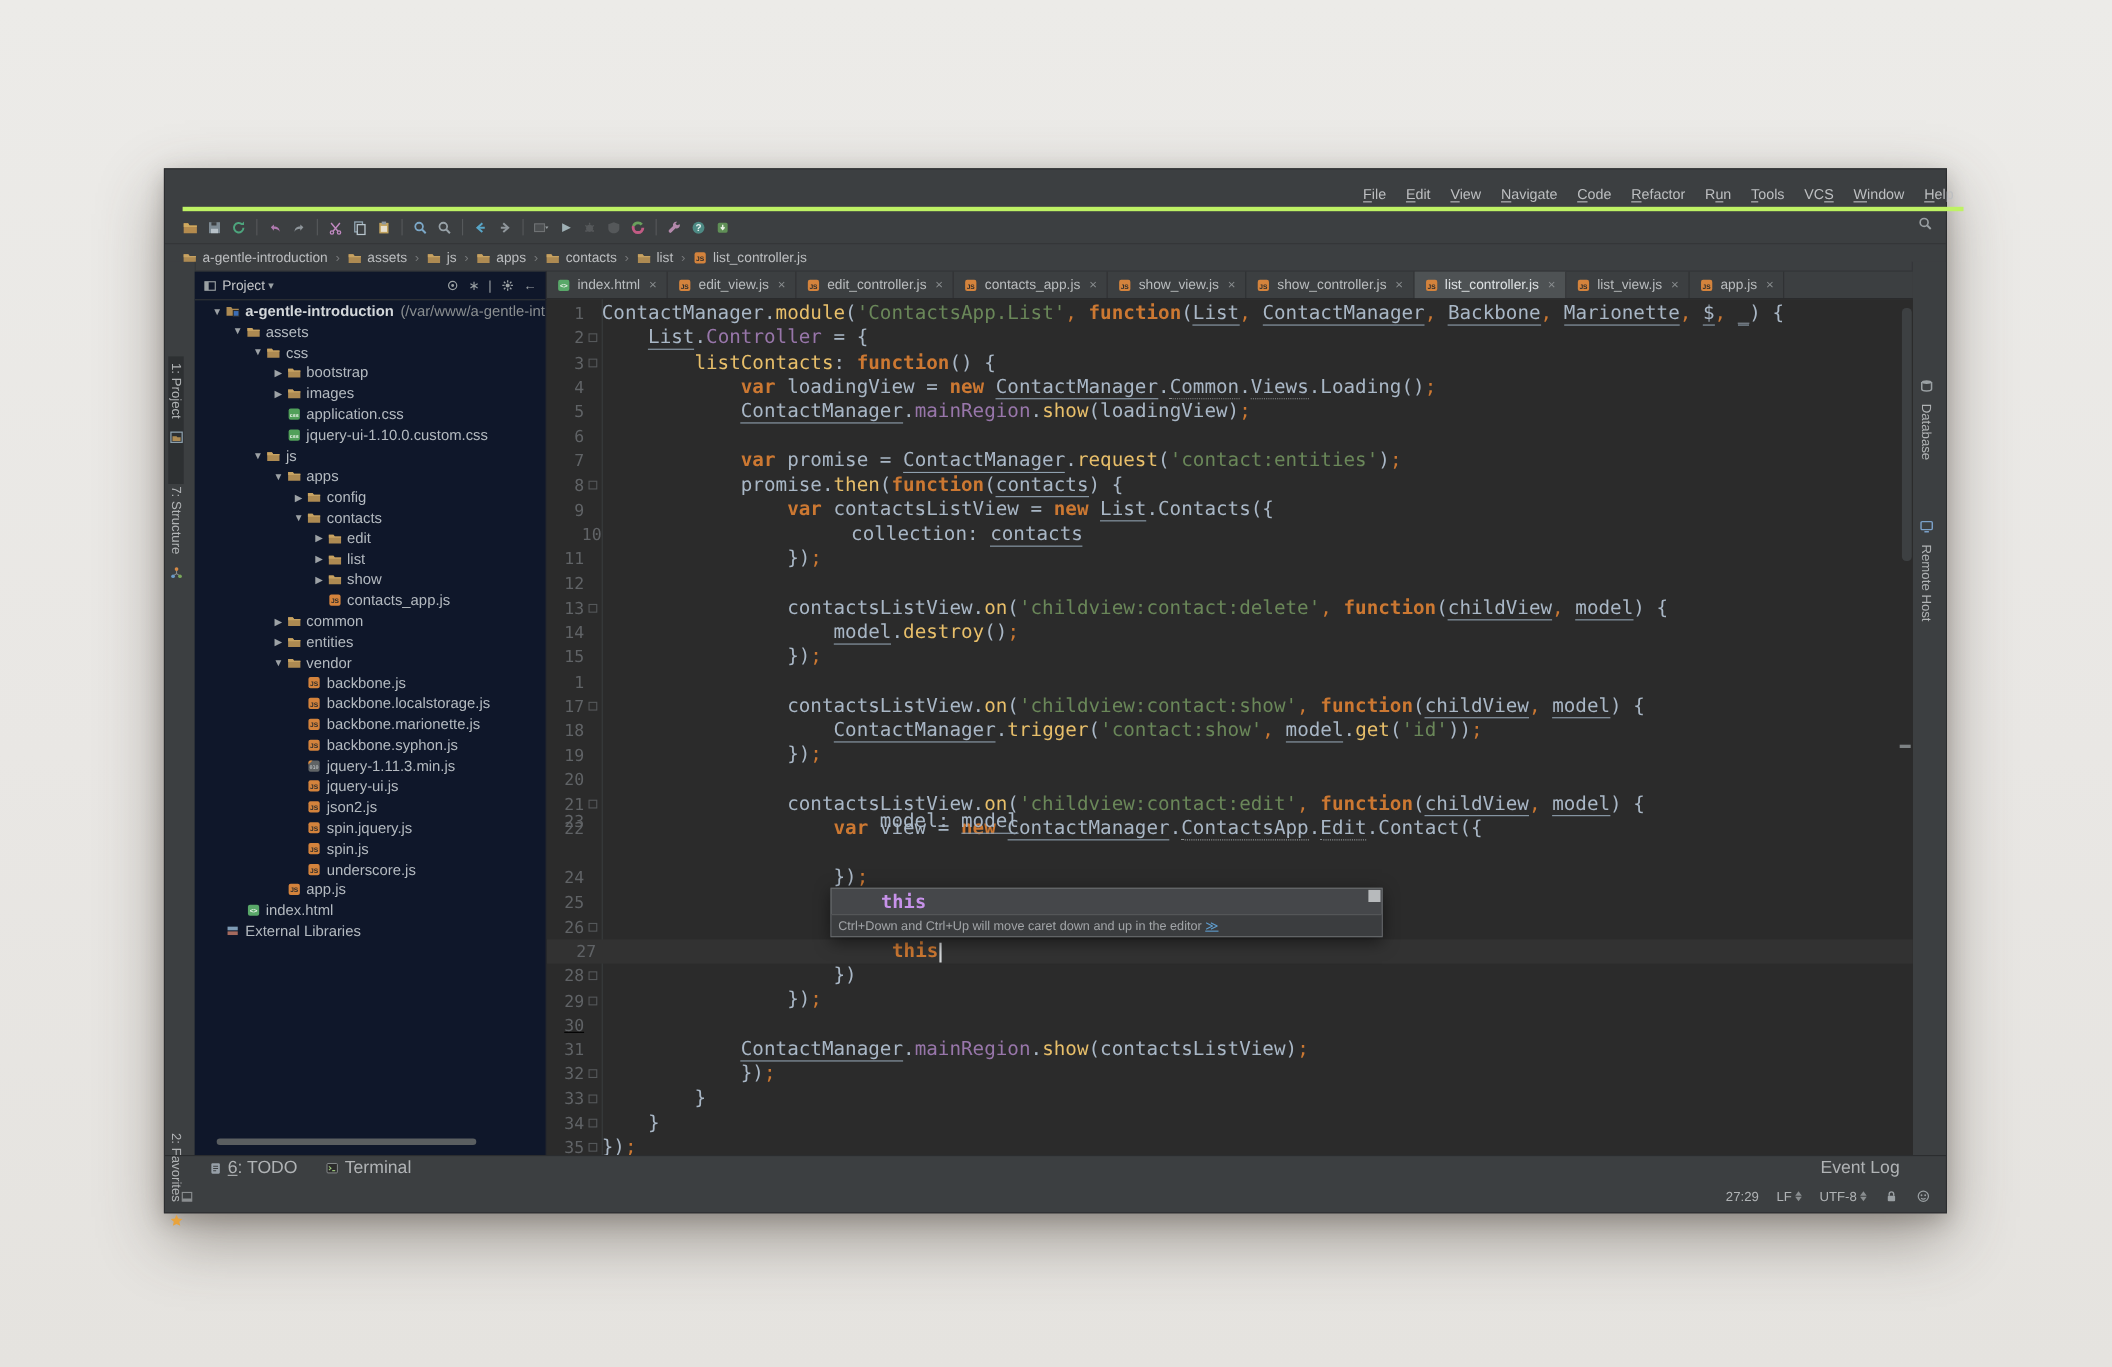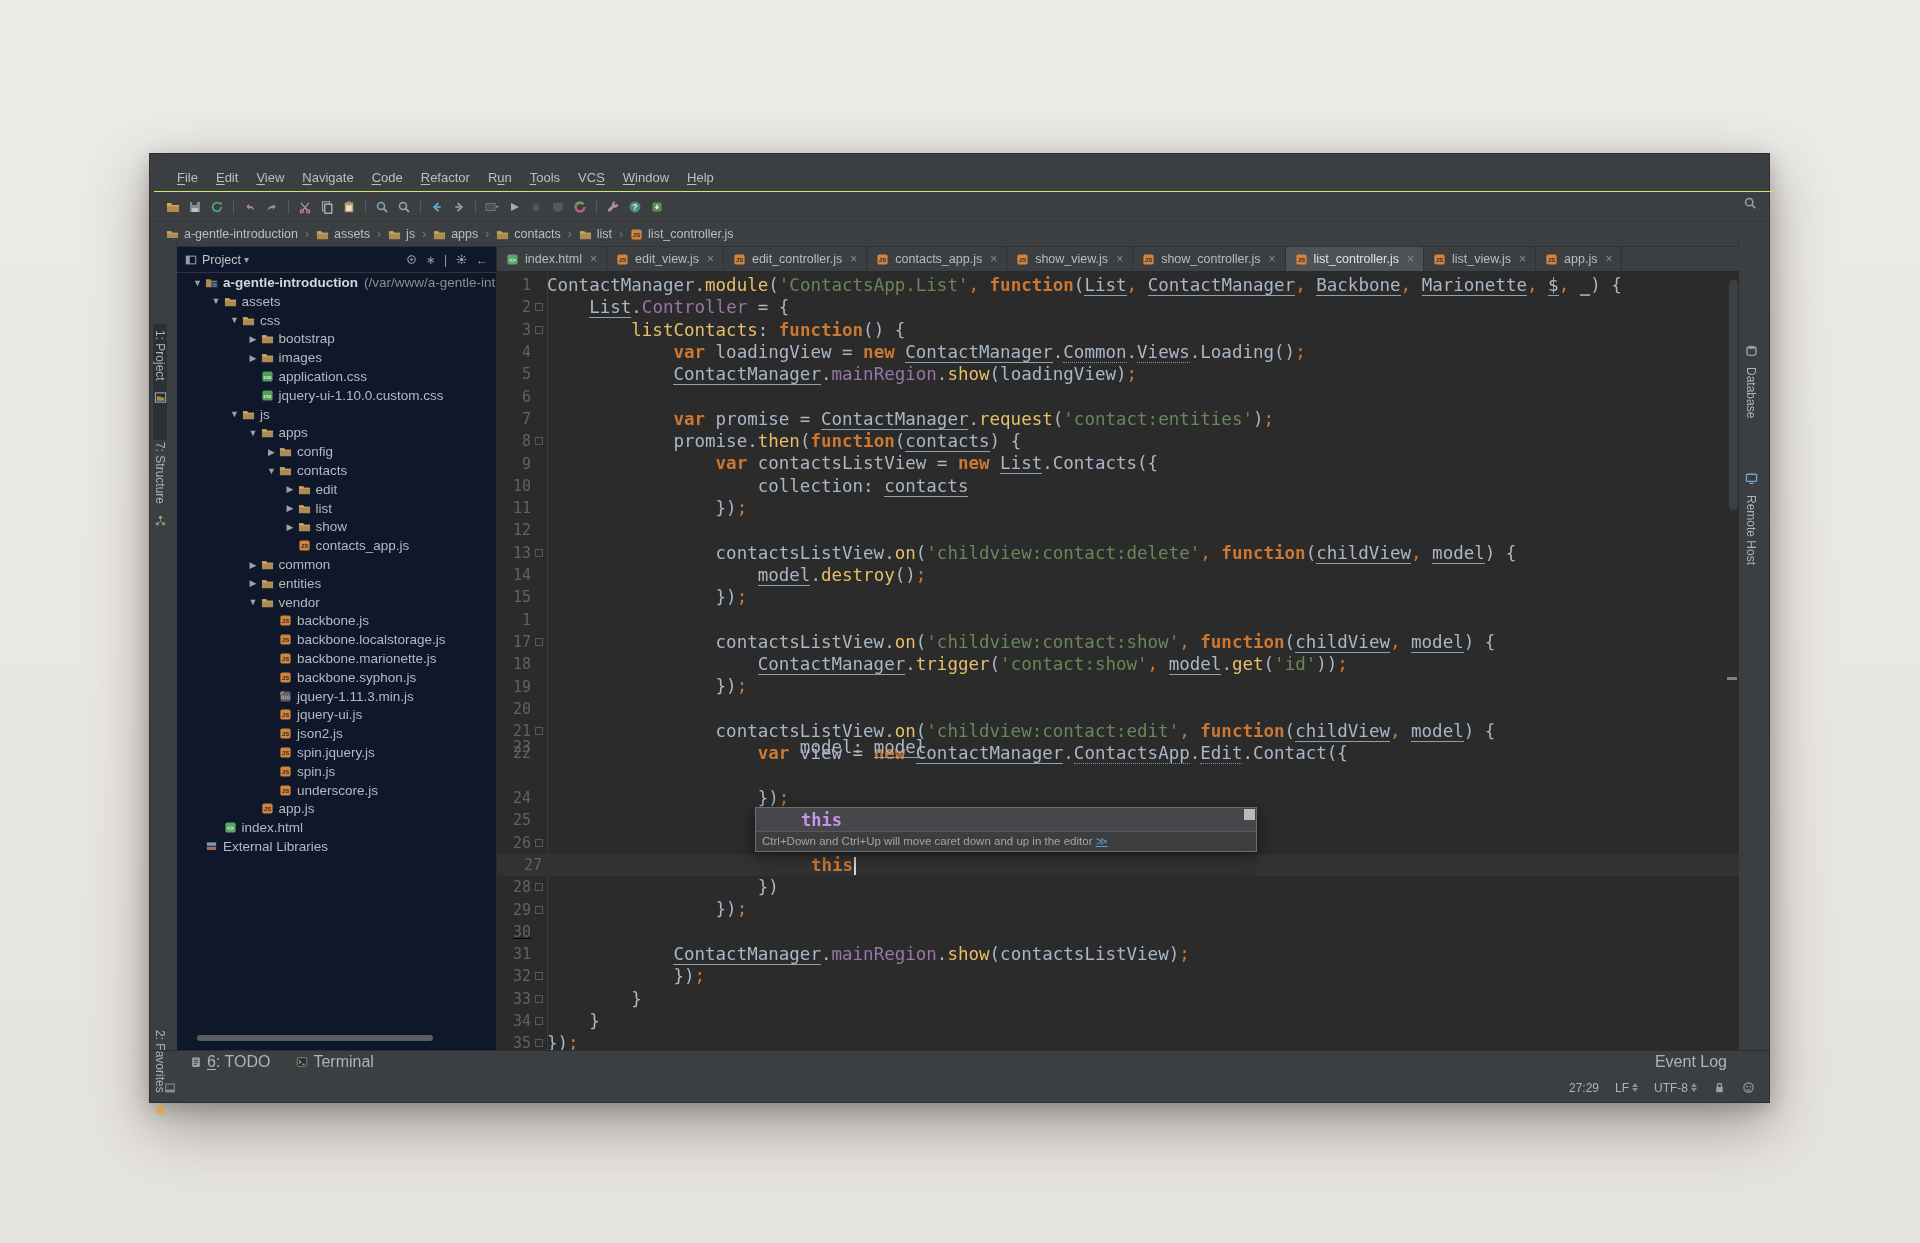--- a/index.html
+++ b/index.html
@@ -1,22 +1,22 @@
 <!DOCTYPE html>
 <html><head>
 <meta charset="utf-8">
 <style>
   html,body{margin:0;padding:0;}
   body{width:1920px;height:1243px;background:linear-gradient(180deg,#ecebe8 0%,#e9e7e4 55%,#e5e3df 100%);
        font-family:"Liberation Sans",sans-serif;overflow:hidden;position:relative;}
   #win{position:absolute;left:149px;top:153px;width:1619px;height:948px;background:#3c3f41;
        border:1px solid #2c2e30;box-shadow:0 22px 55px rgba(70,62,54,.45),0 6px 18px rgba(70,62,54,.28);}
   
-  .menubar{position:absolute;left:4px;top:10px;width:100%;height:28px;display:flex;align-items:center;
-           padding-left:14px;box-sizing:border-box;border-bottom:1px solid #bef264;}
+  .menubar{position:absolute;left:16px;top:10px;width:100%;height:28px;display:flex;align-items:center;
+           padding-left:14px;box-sizing:border-box;border-bottom:4px solid #bef264;justify-content:flex-end;}
   .menu-item{color:#bdbfc1;font-size:13px;padding:0 9px;line-height:27px;cursor:default;}
   .menu-item u{text-decoration:underline;text-underline-offset:2px;}
   .toolbar{position:absolute;left:0;top:38px;width:100%;height:30px;display:flex;align-items:center;
            padding-left:12px;box-sizing:border-box;border-bottom:1px solid #333638;}
   .tbi{width:22px;height:22px;display:flex;align-items:center;justify-content:center;}
   .tbsep{width:1px;height:15px;background:#56595b;margin:0 5px;}
   .tb-search{position:absolute;right:12px;top:42px;}
   .crumbs{position:absolute;left:0;top:68px;width:100%;height:25px;display:flex;align-items:center;
           padding-left:16px;box-sizing:border-box;border-bottom:1px solid #303335;}
   .crumb{display:flex;align-items:center;gap:5px;color:#bcbec0;font-size:12.5px;}
@@ -848,21 +848,21 @@
           <span class="foldbox">
             <i></i>
           </span>
           <span class="codetxt"><span class="tk-d">            promise.</span><span class="tk-m">then</span><span class="tk-d">(</span><span class="tk-k">function</span><span class="tk-d">(</span><span class="tk-d tk-u">contacts</span><span class="tk-d">) {</span></span>
         </div>
         <div class="cline" style="top: 180.4px;">
           <span class="ln">9</span>
           <span class="foldbox"></span>
           <span class="codetxt"><span class="tk-d">                </span><span class="tk-k">var</span><span class="tk-d"> contactsListView = </span><span class="tk-k">new</span><span class="tk-d"> </span><span class="tk-d tk-u">List</span><span class="tk-d">.Contacts({</span></span>
         </div>
-        <div class="cline" style="top: 202.7px;">
+        <div class="cline" style="top: 202.7px; padding-left: 16px;">
           <span class="ln">10</span>
           <span class="foldbox"></span>
           <span class="codetxt"><span class="tk-d">                    collection: </span><span class="tk-d tk-u">contacts</span></span>
         </div>
         <div class="cline" style="top: 225px;">
           <span class="ln">11</span>
           <span class="foldbox"></span>
           <span class="codetxt"><span class="tk-d">                })</span><span class="tk-o">;</span></span>
         </div>
         <div class="cline" style="top: 247.3px;">

